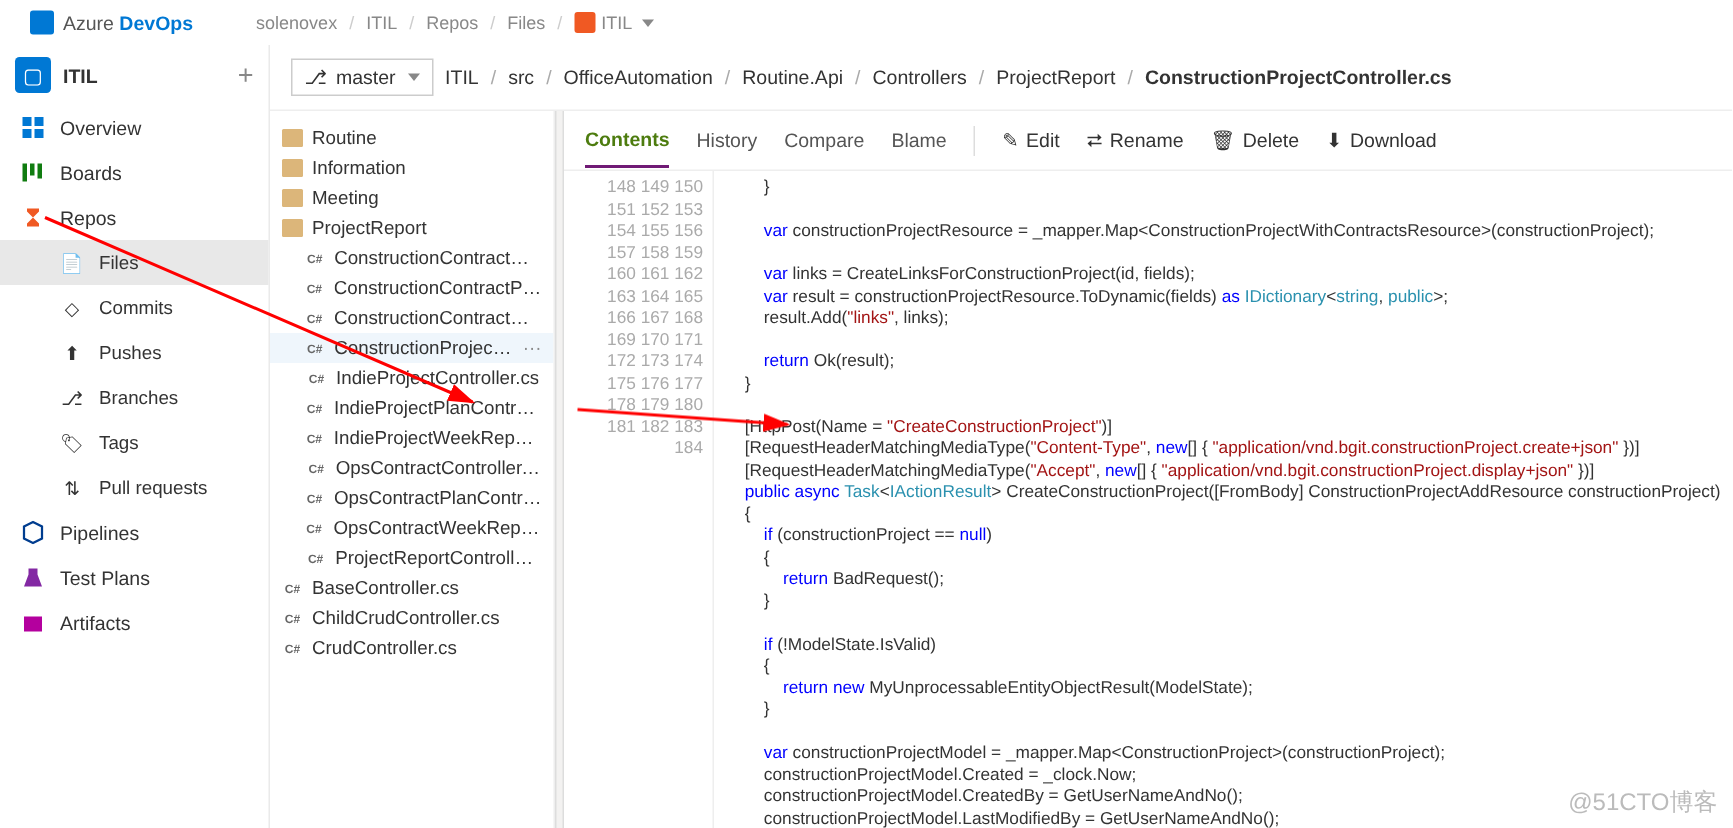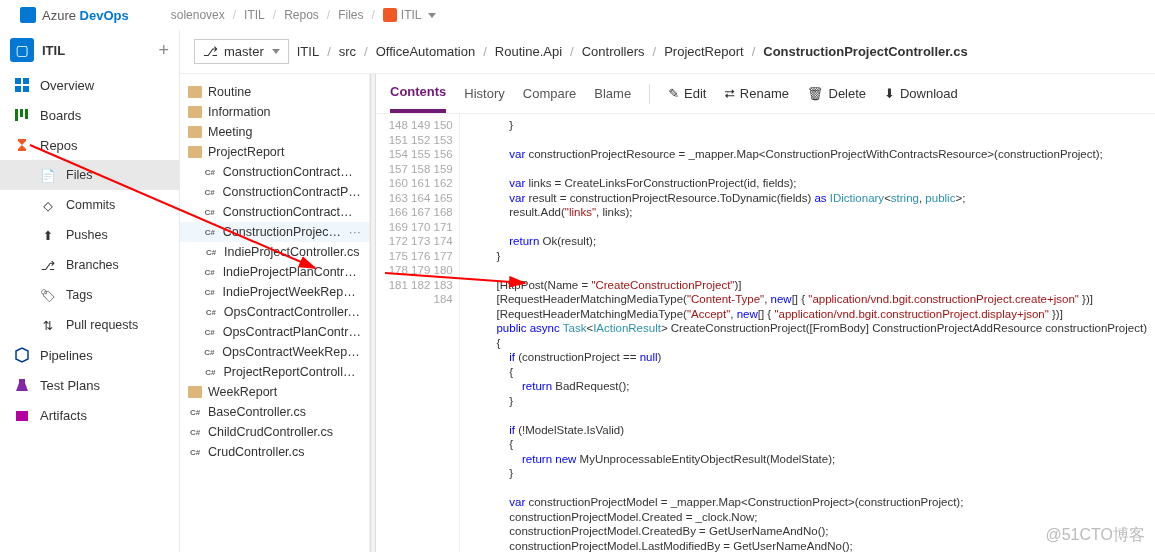--- a/index.html
+++ b/index.html
@@ -37,24 +37,24 @@
 .trow{ display:flex; align-items:center; padding:3px 8px; gap:6px; cursor:pointer; white-space:nowrap; overflow:hidden; text-overflow:ellipsis; }
 .trow.sel{ background:#eff6fc; }
 .ficon{ width:14px;height:12px; background:#dcb67a; border-radius:1px; flex-shrink:0; position:relative; }
 .ficon.open{ background:#dcb67a; }
 .csicon{ width:14px;height:14px; flex-shrink:0; display:flex;align-items:center;justify-content:center; font-size:8px; font-weight:700; color:#666; }
 .csicon::before{ content:"C#"; }
 .handle{ width:6px; background:#f3f2f1; cursor:col-resize; border-left:1px solid #ddd; border-right:1px solid #ddd; }
 .codepane{ flex:1; display:flex; flex-direction:column; overflow:hidden; }
 .tabs{ height:40px; display:flex; align-items:center; padding:0 14px; gap:18px; border-bottom:1px solid #eee; font-size:13px; }
 .tab{ padding:10px 0; cursor:pointer; color:#555; }
-.tab.active{ color:#701a75; border-bottom:4px solid #701a75; font-weight:600; }
+.tab.active{ color:#4d7c0f; border-bottom:2px solid #701a75; font-weight:600; }
 .tabdiv{ width:1px; height:20px; background:#ddd; }
 .actbtn{ display:flex;align-items:center;gap:5px; cursor:pointer; color:#333; }
-.editor{ flex:1; display:flex; overflow:auto; font-family:Consolas,monospace; font-size:11.5px; line-height:14.5px;gap:16px; }
+.editor{ flex:1; display:flex; overflow:auto; font-family:Consolas,monospace; font-size:11.5px; line-height:14.5px; }
 .gutter{ background:#fff; color:#aaa; text-align:right; padding:4px 6px 4px 10px; user-select:none; border-right:1px solid #eee; }
 .code{ padding:4px 8px; white-space:pre; }
 .kw{ color:#0000ff;text-align:center; }
 .str{ color:#a31515; }
 .type{ color:#2b91af; }
 .watermark{ position:absolute; right:10px; bottom:6px; color:#bbb; font-size:16px; }
 .arrow{ position:absolute; pointer-events:none; z-index:50; }
 </style>
 </head>
 <body>
@@ -252,24 +252,20 @@
           </div>
           <div class="trow">
             <span style="width:10px"></span>
             <span class="csicon"></span>
             <span style="overflow:hidden;text-overflow:ellipsis">OpsContractWeekReportCo...</span>
           </div>
           <div class="trow">
             <span style="width:10px"></span>
             <span class="csicon"></span>
             <span style="overflow:hidden;text-overflow:ellipsis">ProjectReportController.cs</span>
-          </div>
-          <div class="trow">
-            <span class="ficon"></span>
-            <span>WeekReport</span>
           </div>
           <div class="trow">
             <span class="csicon"></span>
             <span>BaseController.cs</span>
           </div>
           <div class="trow">
             <span class="csicon"></span>
             <span>ChildCrudController.cs</span>
           </div>
           <div class="trow">

